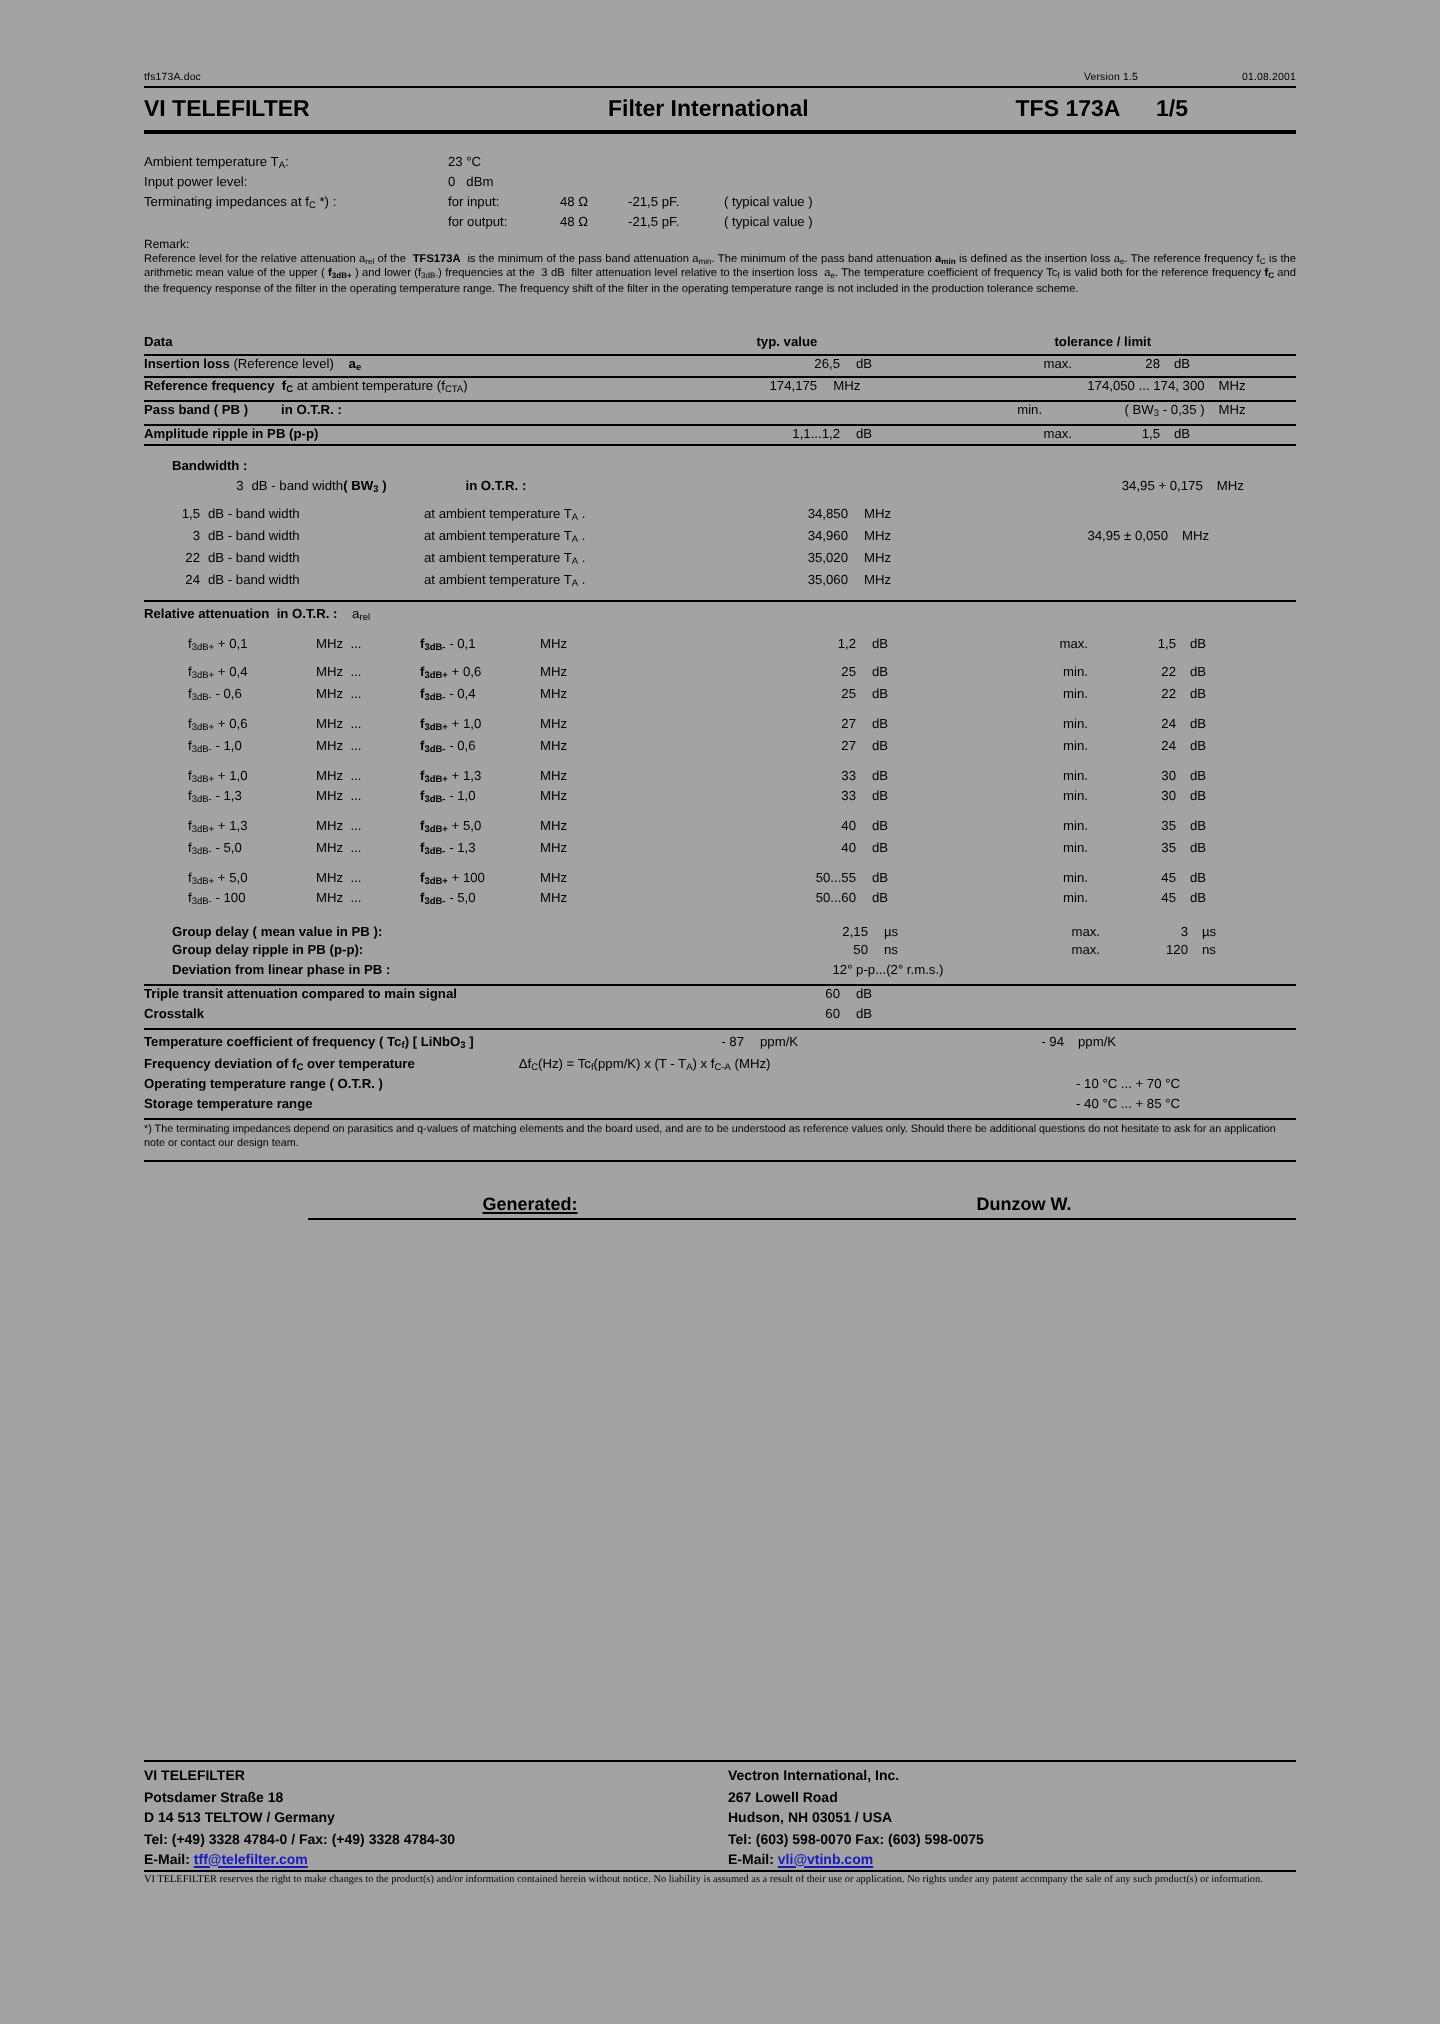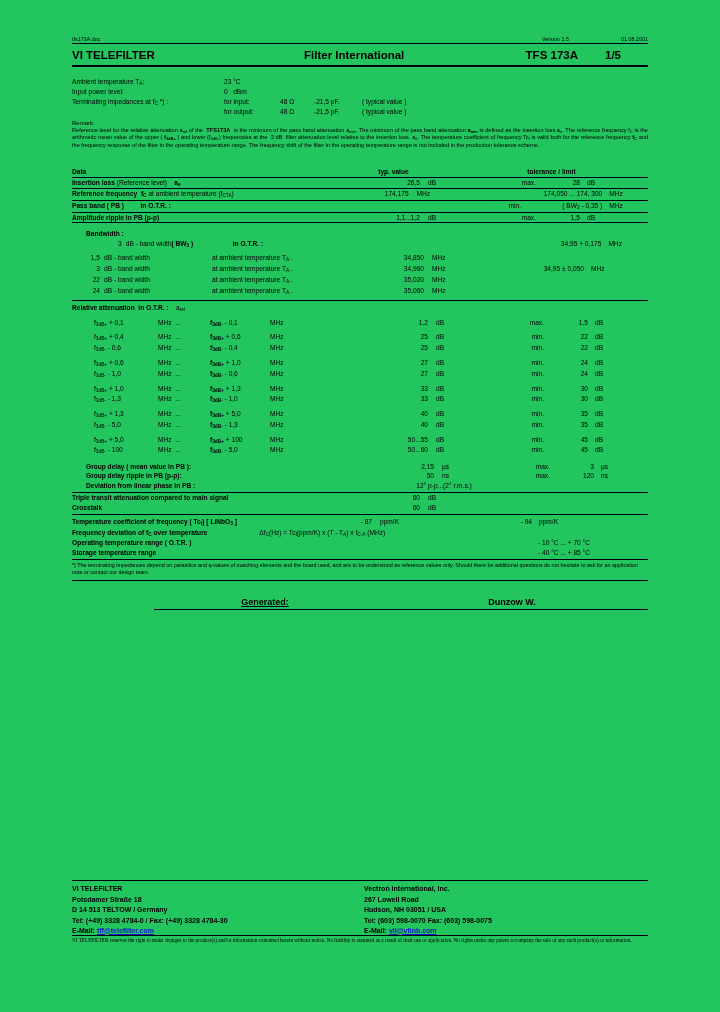--- a/index.html
+++ b/index.html
@@ -10,21 +10,21 @@
   body {
     font-family: "Liberation Sans", sans-serif;
     color: #000000;
     -webkit-font-smoothing: none;
   }
   #page {
     position: relative;
     width: 720px;
     height: 1012px;
     margin: 0 auto;
-    background: #22c55e;
+    background: #a3a3a3;
     overflow: hidden;
   }
   .sheet {
     position: absolute;
     left: 72px;
     top: 36px;
     width: 576px;
   }
 
   
@@ -43,22 +43,22 @@
   .title-row {
     display: flex;
     align-items: baseline;
     font-weight: bold;
     font-size: 11.5px;
     padding: 5px 0 4px 0;
     border-bottom: 2.2px solid #000;
   }
   .title-row .brand { width: 232px; }
   .title-row .spec  { width: 186px; }
-  .title-row .part  { width: 88px; text-align: right; }
-  .title-row .page  { flex: 1; text-align: center; }
+  .title-row .part  { width: 88px; text-align: center; }
+  .title-row .page  { flex: 1; text-align: left; }
 
   
   .sec-h {
     font-weight: bold;
     font-size: 8px;
     margin-top: 15px;
   }
   .remark {
     font-size: 6px;
     margin-top: 3px;

